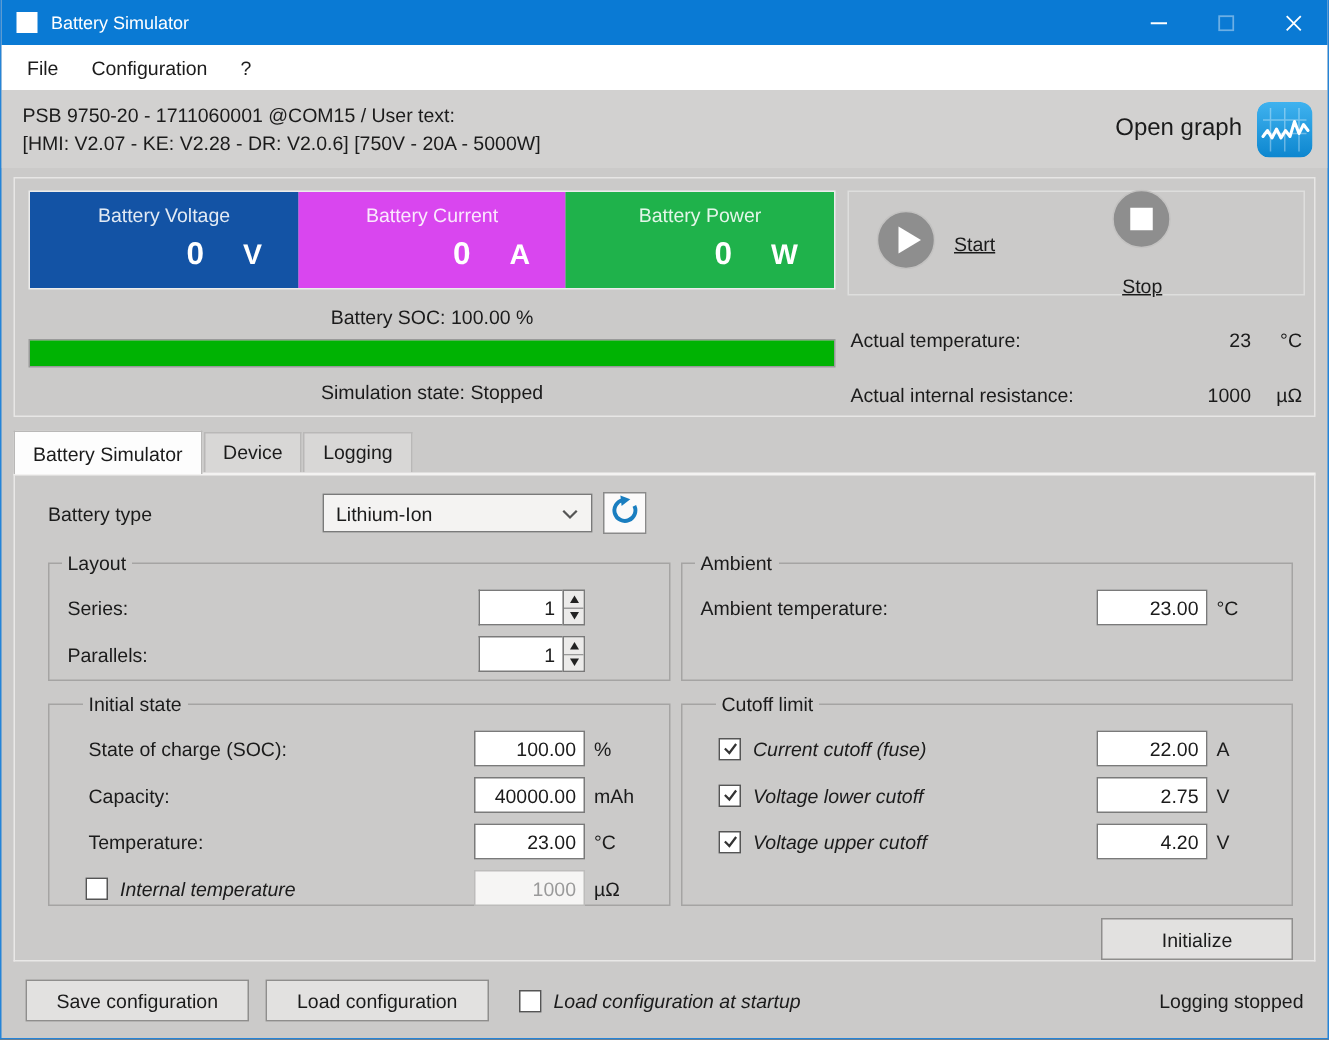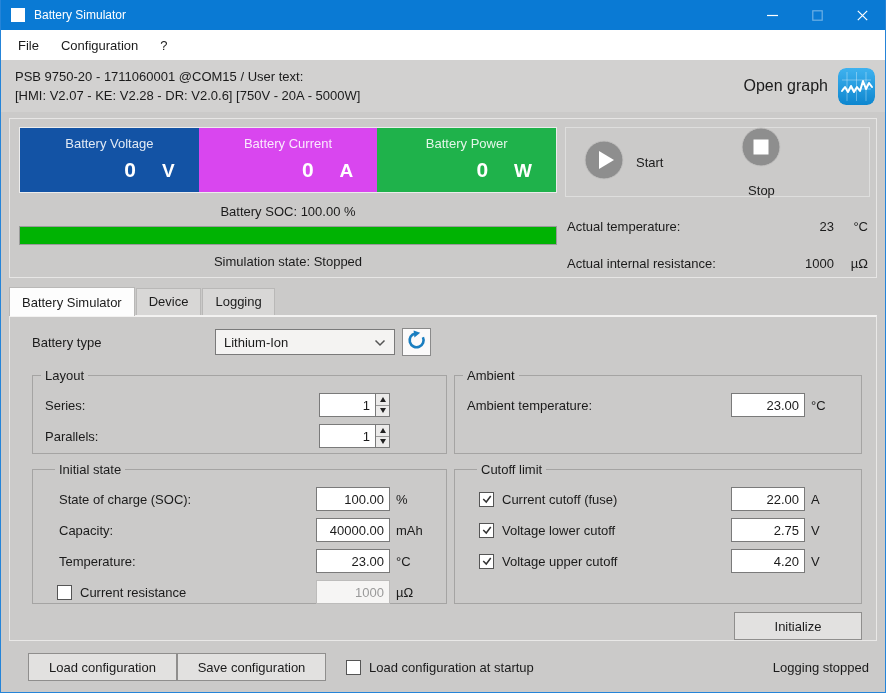--- a/index.html
+++ b/index.html
@@ -38,21 +38,21 @@
   .meter-value { font-size:21px; }
   .meter-unit  { font-size:19px; }
   .soc-text { text-align:center; font-size:13px; margin-top:11px; }
   .soc-track { height:22px; border:1px solid #9a9a9a; margin-top:7px; background:#e8e8e8; }
   .soc-fill { height:100%; }
   .sim-state { text-align:center; font-size:13px; margin-top:9px; }
   .status-right { flex:1; margin-left:8px; display:flex; flex-direction:column; }
   .startstop-box { border:1px solid #dededd; height:70px; display:flex; align-items:center; padding:0 18px; gap:14px; flex:none; }
   .ctl-btn { display:flex; align-items:center; gap:12px; cursor:pointer; }
   .ctl-btn + .ctl-btn { margin-left:64px;flex-direction:column; }
-  .ctl-label { font-size:13px; }
+  .ctl-label { font-size:13px;text-decoration:underline; }
   .readout { display:flex; font-size:13px; margin-top:22px; padding:0 2px; }
   .readout .ro-label { flex:1; }
   .readout .ro-value { width:46px; text-align:right; }
   .readout .ro-unit { width:34px; text-align:right; }
   
   .tabstrip { display:flex; align-items:flex-end; padding:4px 8px 0 8px; height:31px; flex:none; }
   .tab { font-size:13px; padding:5px 12px 6px 12px; background:#d8d7d6; border:1px solid #b9b8b7; border-bottom:none; margin-right:1px; cursor:pointer; }
   .tab.active { background:#fdfdfd; padding-top:7px; position:relative; z-index:2; margin-bottom:-1px; }
   .tabpanel {
     margin:0 8px; flex:1; background:#cbcac9;
@@ -87,21 +87,21 @@
   .spin-wrap .num-input { width:56px; border-right:none; }
   .spinner { width:15px; display:flex; flex-direction:column; border:1px solid #7a7a7a; }
   .spin-btn { flex:1; background:#ecebea; display:flex; align-items:center; justify-content:center; cursor:pointer; }
   .spin-btn.up { border-bottom:1px solid #9a9a9a; }
   .tri-up { width:0; height:0; border-left:3.5px solid transparent; border-right:3.5px solid transparent; border-bottom:5px solid #222; }
   .tri-dn { width:0; height:0; border-left:3.5px solid transparent; border-right:3.5px solid transparent; border-top:5px solid #222; }
   .checkbox { width:15px; height:15px; background:#fff; border:1px solid #555; flex:none;
     display:flex; align-items:center; justify-content:center; cursor:pointer; }
   .checkbox svg { visibility:hidden; }
   .checkbox.checked svg { visibility:visible; }
-  .cb-label { font-size:13px; margin-left:8px; flex:1; }
+  .cb-label { font-size:13px; margin-left:8px; flex:1;font-style:italic; }
   .fieldset-tall { height:142px;padding-left:24px; }
   .fieldset-short { height:86px; }
   .btn {
     background:#e2e1e0; border:1px solid #8f8e8d; font-family:"Liberation Sans",sans-serif;
     font-size:13px; color:#1b1b1b; cursor:pointer; height:28px;
   }
   .initialize-row { display:flex; justify-content:flex-end; margin-top:8px; }
   .btn-initialize { width:128px; }
   
   .footer { height:52px; display:flex; align-items:center; padding:0 16px; flex:none; }
@@ -321,21 +321,21 @@
             <span class="flabel">Temperature:</span>
             <input class="num-input" value="23.00" style="">
             <span class="unit-cell">°C</span>
           </div>
           <div class="frow">
             <span class="checkbox">
               <svg width="12" height="12" viewBox="0 0 16 16">
                   <polyline points="3,8 7,12 13,4" fill="none" stroke="#333" stroke-width="2"></polyline>
                 </svg>
             </span>
-            <span class="cb-label">Current resistance</span>
+            <span class="cb-label">Internal temperature</span>
             <input class="num-input" disabled="" value="1000" style="">
             <span class="unit-cell">µΩ</span>
           </div>
         </fieldset>
       </div>
 
       <div class="col-right">
         <fieldset class="fieldset-short">
           <legend>Ambient</legend>
           <div class="frow">
@@ -380,22 +380,22 @@
         </fieldset>
 
         <div class="initialize-row">
           <button class="btn btn-initialize">Initialize</button>
         </div>
       </div>
     </div>
   </div>
 
   <div class="footer">
+    <button class="btn btn-save">Save configuration</button>
     <button class="btn btn-load">Load configuration</button>
-    <button class="btn btn-save">Save configuration</button>
     <div class="footer-check">
       <span class="checkbox">
         <svg width="12" height="12" viewBox="0 0 16 16">
             <polyline points="3,8 7,12 13,4" fill="none" stroke="#333" stroke-width="2"></polyline>
           </svg>
       </span>
       <span class="cb-label">Load configuration at startup</span>
     </div>
     <span class="logging-status">Logging stopped</span>
   </div>

